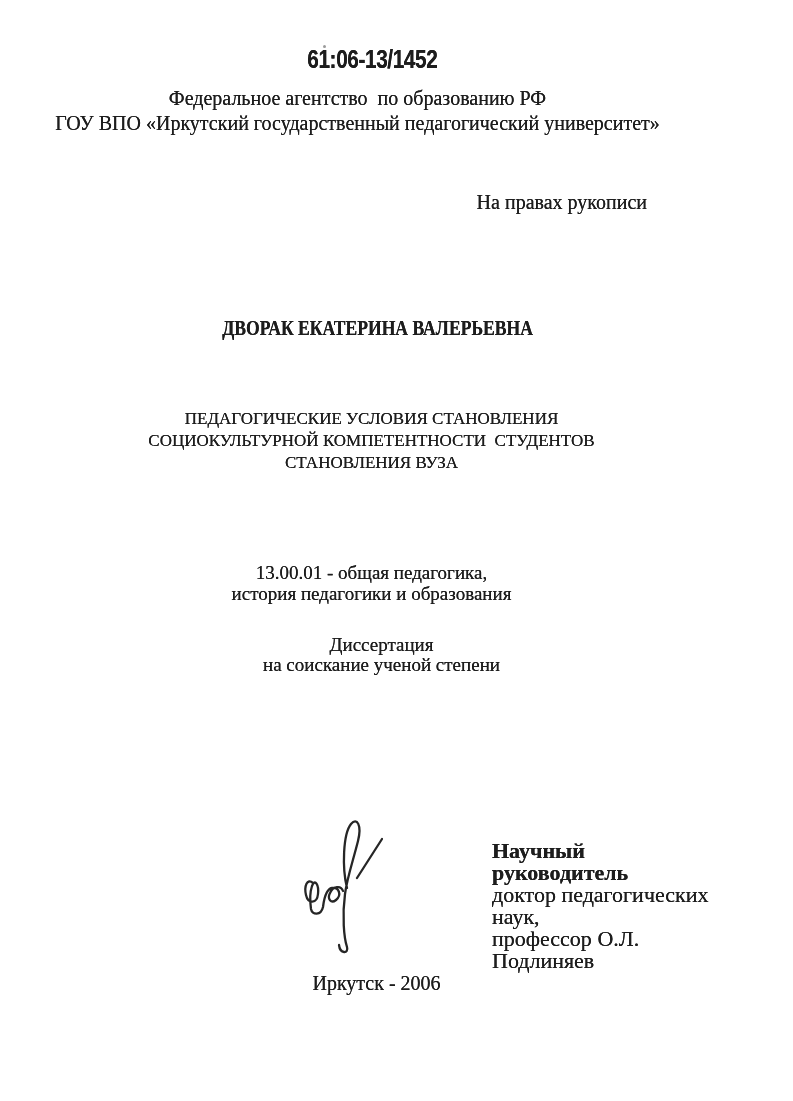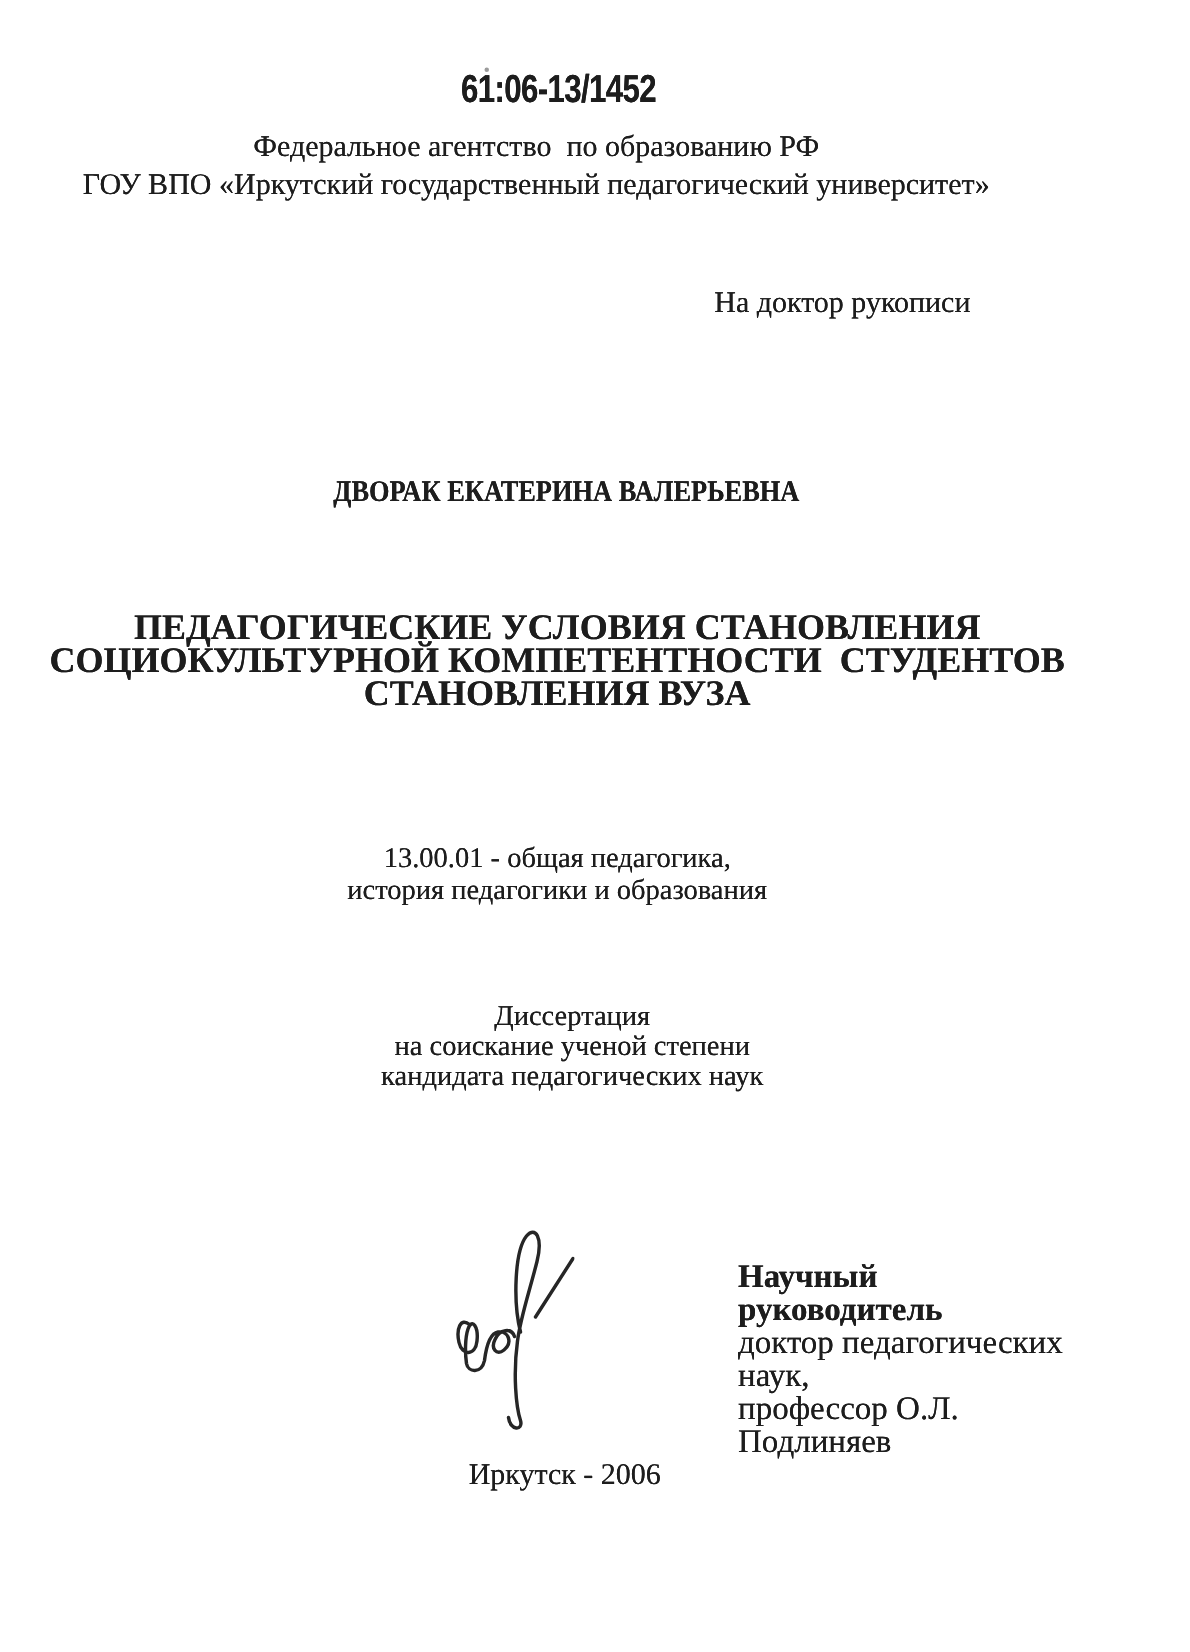--- a/index.html
+++ b/index.html
@@ -73,34 +73,34 @@
   }
   .author-name .squeeze{
     display:inline-block;
     transform:scaleX(0.88);
     transform-origin:center;
   }
 
   .diss-title{
     top:408px;
     padding-left:28px;
-    font-size:24px;
-    font-weight:700;
+    font-size:17px;
+    font-weight:400;
     line-height:22px;
   }
 
   .specialty{
     top:562px;
     padding-left:28px;
     font-size:19px;
     line-height:21px;
   }
 
   .thesis{
-    top:668px;
+    top:635px;
     padding-left:48px;
     font-size:19px;
     line-height:20px;
   }
 
   .signature{
     position:absolute;
     left:301px;
     top:816px;
     width:82px;
@@ -132,41 +132,40 @@
 
   <div class="centered stamp">
     <span class="squeeze">61:06-13/1452</span>
   </div>
 
   <div class="centered agency-block">
     <div class="keep-space">Федеральное агентство  по образованию РФ</div>
     <div>ГОУ ВПО «Иркутский государственный педагогический университет»</div>
   </div>
 
-  <div class="manuscript-note">На доктор рукописи</div>
+  <div class="manuscript-note">На правах рукописи</div>
 
   <div class="centered author-name">
     <span class="squeeze">ДВОРАК ЕКАТЕРИНА ВАЛЕРЬЕВНА</span>
   </div>
 
   <div class="centered diss-title">
     <div class="keep-space">ПЕДАГОГИЧЕСКИЕ УСЛОВИЯ СТАНОВЛЕНИЯ</div>
     <div class="keep-space">СОЦИОКУЛЬТУРНОЙ КОМПЕТЕНТНОСТИ  СТУДЕНТОВ</div>
     <div class="keep-space">СТАНОВЛЕНИЯ ВУЗА</div>
   </div>
 
   <div class="centered specialty">
     <div>13.00.01 - общая педагогика,</div>
     <div>история педагогики и образования</div>
   </div>
 
   <div class="centered thesis">
     <div>Диссертация</div>
     <div>на соискание ученой степени</div>
-    <div>кандидата педагогических наук</div>
   </div>
 
   <svg class="signature" viewBox="0 0 82 140" xmlns="http://www.w3.org/2000/svg" aria-hidden="true">
     <g fill="none" stroke="#262626" stroke-width="2.3" stroke-linecap="round" stroke-linejoin="round">
       <path d="M12,67 C6,62 3,70 5,79 C7,88 16,88 17,78 C18,69 14,62 11,70 C9,76 9,86 10,93 C11,99 20,100 22,91 C23,83 25,73 31,72 C38,71 41,79 35,84 C30,88 26,83 29,77 C32,70 40,69 42,75"></path>
       <path d="M46,72 C41,52 42,18 50,8 C56,1 61,9 57,25 C52,45 46,62 44,78 C41,100 43,122 46,131 C48,138 39,138 38,129"></path>
       <path d="M56,62 L81,23"></path>
     </g>
   </svg>
 

